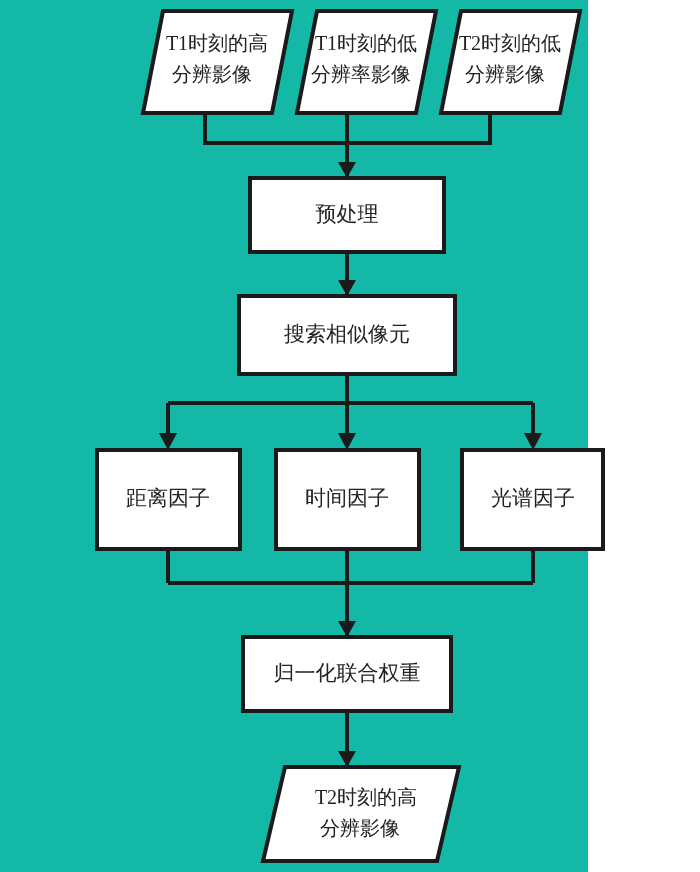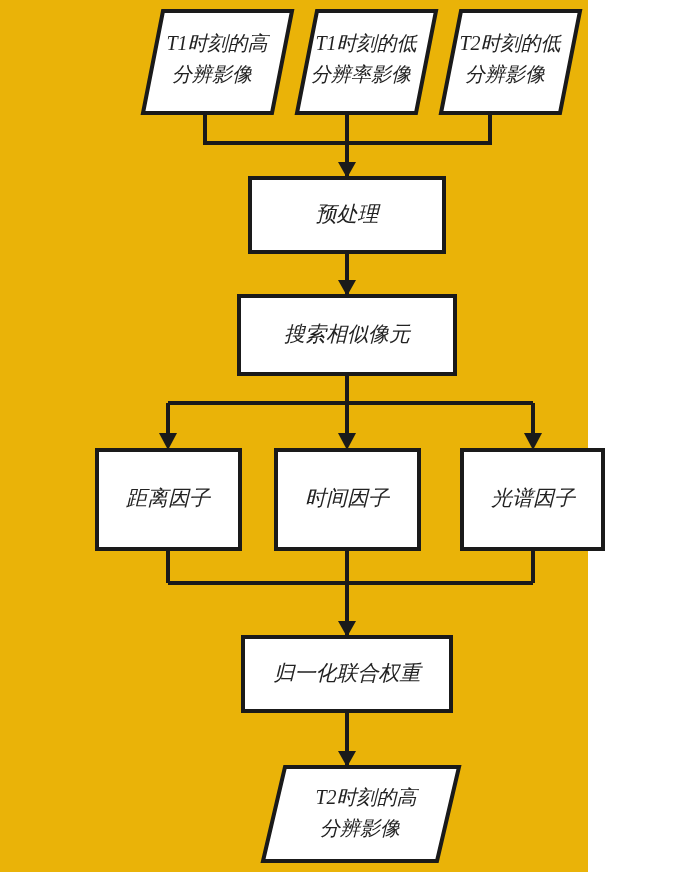--- a/index.html
+++ b/index.html
@@ -10,22 +10,21 @@
   body {
     width: 700px;
     height: 872px;
     font-family: "Liberation Serif", "DejaVu Serif", serif;
     overflow: hidden;
   }
   #flow-root {
     position: relative;
     width: 588px;
     height: 872px;
-    background: #eab308;
-    font-style: italic;
+    background: #14b8a6;
   }
   svg.flow-canvas {
     display: block;
     width: 700px;
     height: 872px;
   }
   .node-shape {
     fill: #ffffff;
     stroke: #1a1a1a;
     stroke-width: 4;

